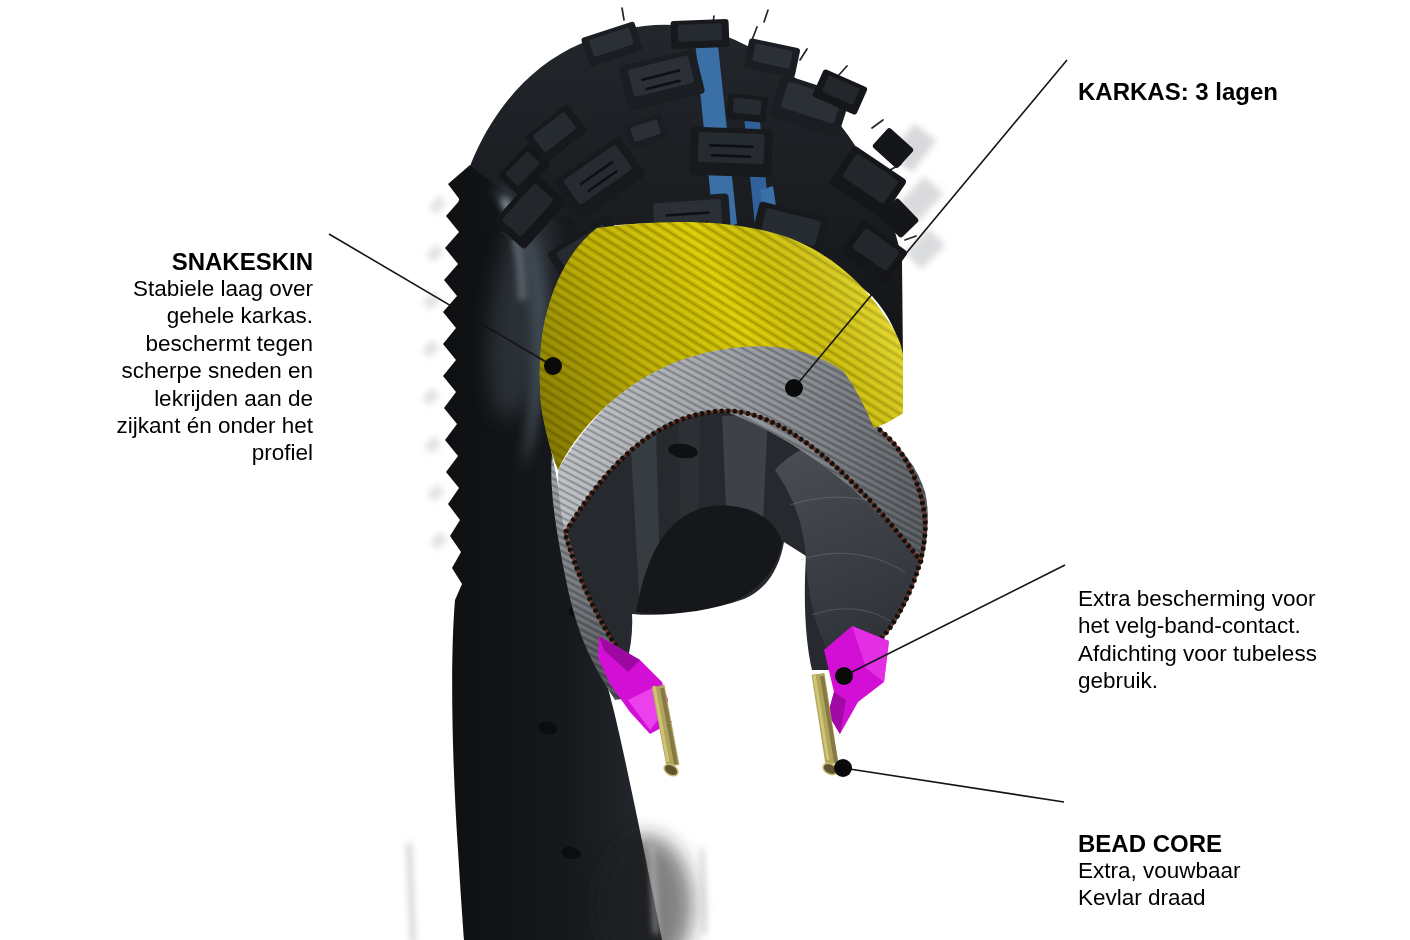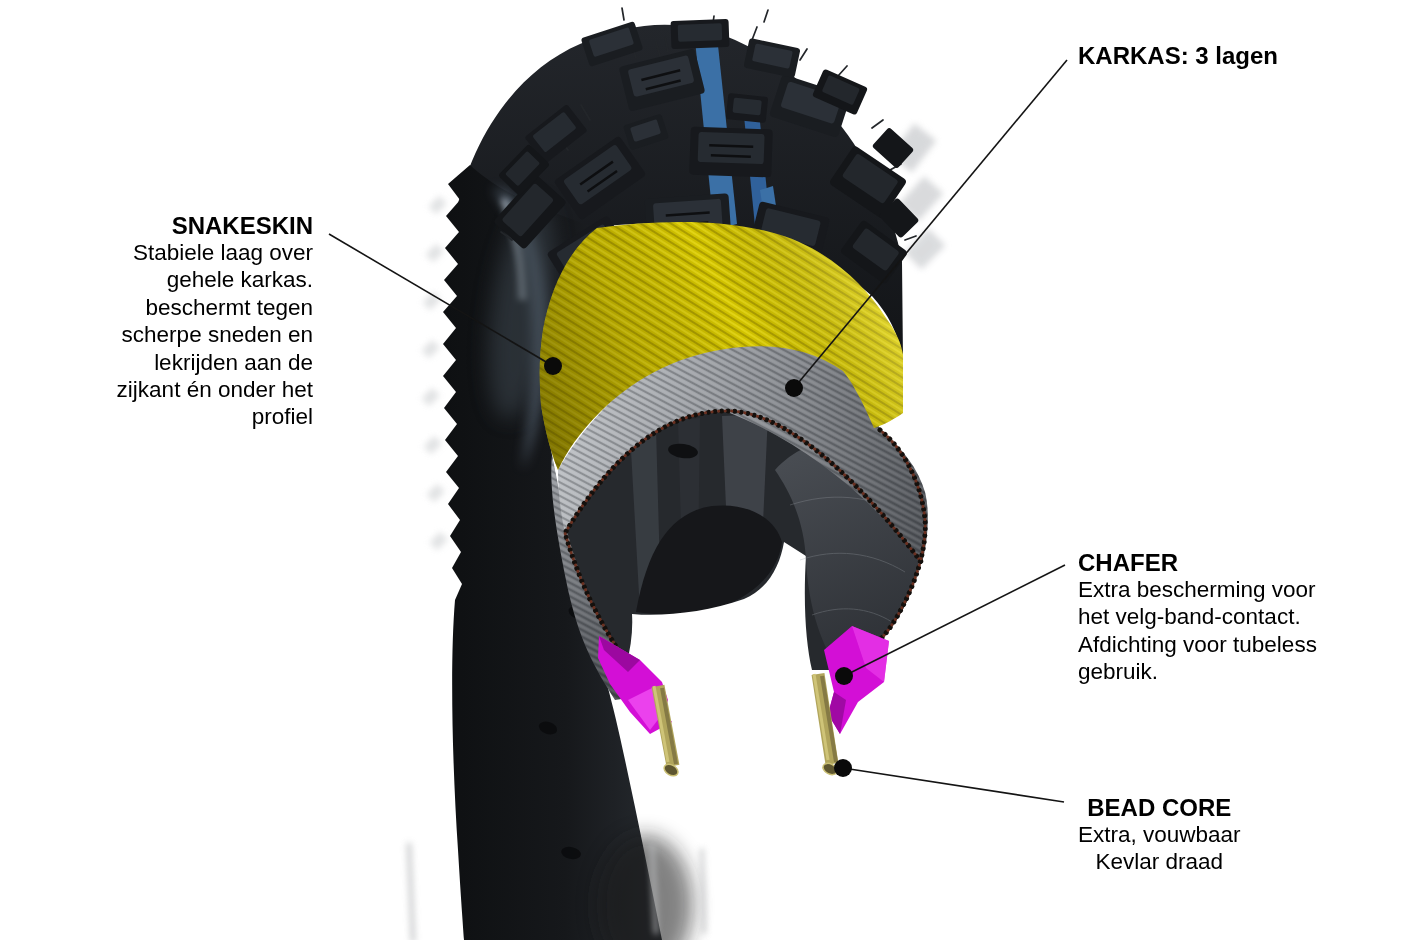--- a/index.html
+++ b/index.html
@@ -1,28 +1,28 @@
 <!DOCTYPE html>
 <html><head>
 <meta charset="utf-8">
 <style>
   html,body{margin:0;padding:0;background:#ffffff;}
   #stage{
     position:relative;width:1410px;height:940px;background:#ffffff;overflow:hidden;
     font-family:"Liberation Sans","DejaVu Sans",sans-serif;color:#000;
   }
   #art{position:absolute;left:0;top:0;}
-  .callout{position:absolute;z-index:5;}
+  .callout{position:absolute;z-index:5;margin-top:36px;}
   .callout-title{font-weight:bold;font-size:24px;line-height:27px;white-space:nowrap;}
   .callout-body{font-size:22.5px;line-height:27.4px;white-space:pre-line;}
   .align-right{text-align:right;}
   #co-snakeskin{top:212px;right:1097px;width:320px;}
   #co-karkas{top:42px;left:1078px;}
   #co-chafer{top:549px;left:1078px;}
-  #co-beadcore{top:794px;left:1078px;text-align:center;}
+  #co-beadcore{top:794px;left:1078px;}
 </style>
 </head>
 <body>
 
 <div id="stage">
 
 <svg id="art" width="1410" height="940" viewBox="0 0 1410 940" xmlns="http://www.w3.org/2000/svg">
   <defs>
     <linearGradient id="treadGrad" x1="0" y1="0" x2="0" y2="1">
       <stop offset="0" stop-color="#23262b"></stop>
@@ -341,21 +341,20 @@
 lekrijden aan de
 zijkant én onder het
 profiel</div>
 </div>
 
 <div class="callout" id="co-karkas">
   <div class="callout-title">KARKAS: 3 lagen</div>
 </div>
 
 <div class="callout" id="co-chafer">
-  <div class="callout-title">CHAFER</div>
   <div class="callout-body">Extra bescherming voor
 het velg-band-contact.
 Afdichting voor tubeless
 gebruik.</div>
 </div>
 
 <div class="callout" id="co-beadcore">
   <div class="callout-title">BEAD CORE</div>
   <div class="callout-body">Extra, vouwbaar
 Kevlar draad</div>

